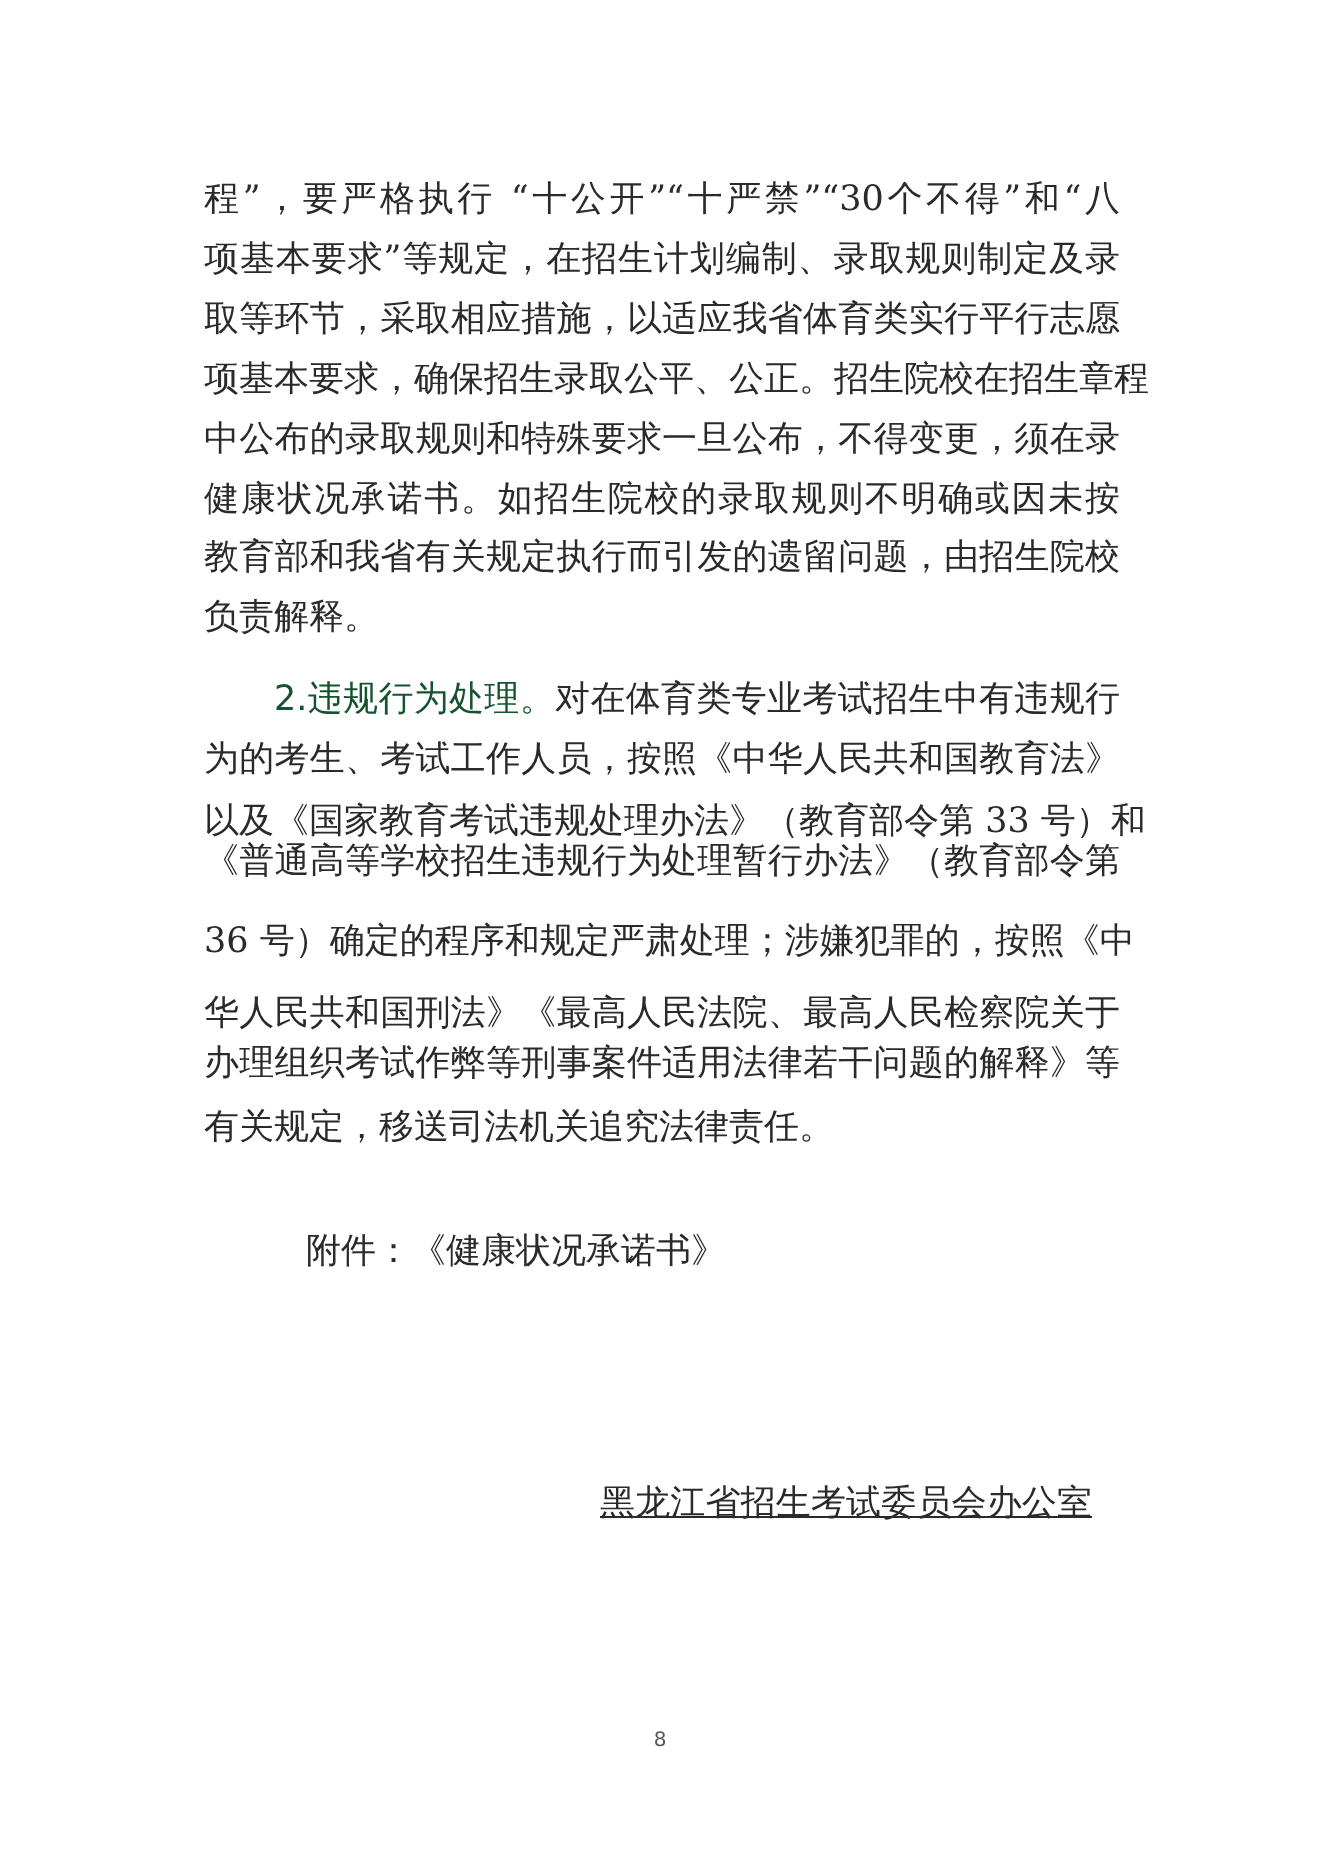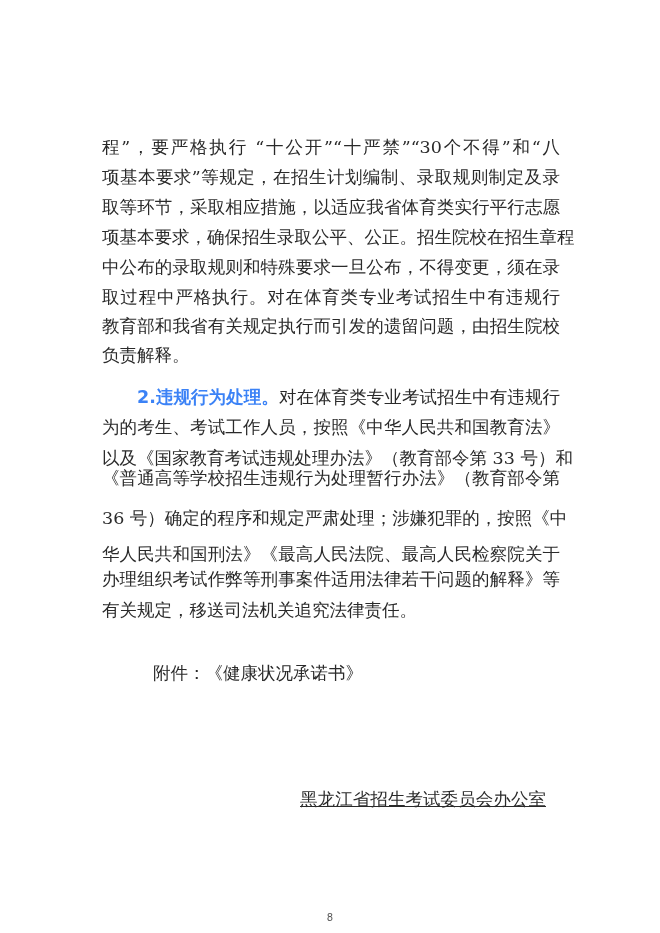--- a/index.html
+++ b/index.html
@@ -1,43 +1,43 @@
 <!DOCTYPE html>
 <html><head>
 <meta charset="utf-8">
 <style>
   html, body { margin: 0; padding: 0; background: #ffffff; }
   body { width: 660px; height: 933px; position: relative; overflow: hidden;
          font-family: "DejaVu Serif", "Liberation Serif", serif; color: #2a2a2a; }
-  .page { position: absolute; left: 0; top: 0; width: 660px; height: 775px; background: #fff; margin-top: 47px; }
+  .page { position: absolute; left: 0; top: 0; width: 660px; height: 775px; background: #fff; }
   .line { position: absolute; left: 102px; width: 458px; height: 30px; line-height: 30px;
           font-size: 17.5px; white-space: nowrap; text-align: justify; text-align-last: justify;
           letter-spacing: 0px; }
   .line.last { text-align-last: left; font-family: Liberation Serif, serif; }
   .indent { left: 137px; width: 423px; }
-  .bold { font-family: "DejaVu Sans", "Liberation Sans", sans-serif; font-weight: bold; color: #3b82f6; }
+  .bold { font-family: "DejaVu Sans", "Liberation Sans", sans-serif; font-weight: normal; color: #14532d; }
   .attach { position: absolute; left: 153px; top: 611px; font-size: 17.5px; line-height: 30px; white-space: nowrap; }
   .sig-org { position: absolute; left: 300px; width: 246px; top: 737px; font-size: 17.5px; line-height: 30px;
              white-space: nowrap; text-align: justify; text-align-last: justify; text-decoration: underline; }
   .sig-date { position: absolute; left: 340px; top: 768px; font-size: 17.5px; line-height: 30px; white-space: nowrap; }
   .pagenum { position: absolute; left: 322px; top: 862px; width: 16px; text-align: center; font-size: 10px;
              line-height: 18px; color: #555; font-family: "DejaVu Sans", "Liberation Sans", sans-serif; }
 </style>
 </head>
 <body>
 
 <div class="page">
 
   <div>
     <div class="line" style="top:85px">程”，要严格执行 “十公开”“十严禁”“30个不得”和“八</div>
     <div class="line" style="top:115px">项基本要求”等规定，在招生计划编制、录取规则制定及录</div>
     <div class="line" style="top:145px">取等环节，采取相应措施，以适应我省体育类实行平行志愿</div>
     <div class="line" style="top:175px">项基本要求，确保招生录取公平、公正。招生院校在招生章程</div>
     <div class="line" style="top:205px">中公布的录取规则和特殊要求一旦公布，不得变更，须在录</div>
-    <div class="line" style="top:235px">取过程中严格执行。对在体育类专业考试招生中有违规行</div>
+    <div class="line" style="top:235px">健康状况承诺书。如招生院校的录取规则不明确或因未按</div>
     <div class="line" style="top:264px">教育部和我省有关规定执行而引发的遗留问题，由招生院校</div>
     <div class="line last" style="top:293px">负责解释。</div>
   </div>
 
   <div>
     <div class="line indent" style="top:335px"><span class="bold">2.违规行为处理。</span><span>对在体育类专业考试招生中有违规行</span></div>
     <div class="line" style="top:365px">为的考生、考试工作人员，按照《中华人民共和国教育法》</div>
     <div class="line" style="top:396px">以及《国家教育考试违规处理办法》（教育部令第 33 号）和</div>
     <div class="line" style="top:416px">《普通高等学校招生违规行为处理暂行办法》（教育部令第</div>
     <div class="line" style="top:456px">36 号）确定的程序和规定严肃处理；涉嫌犯罪的，按照《中</div>

